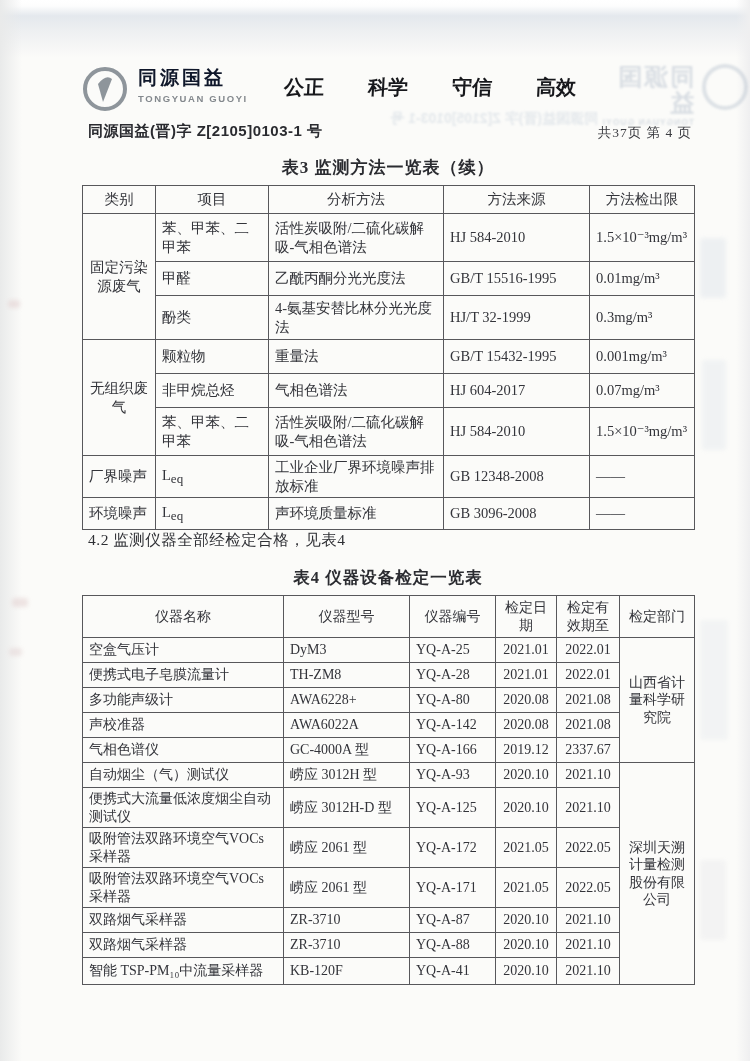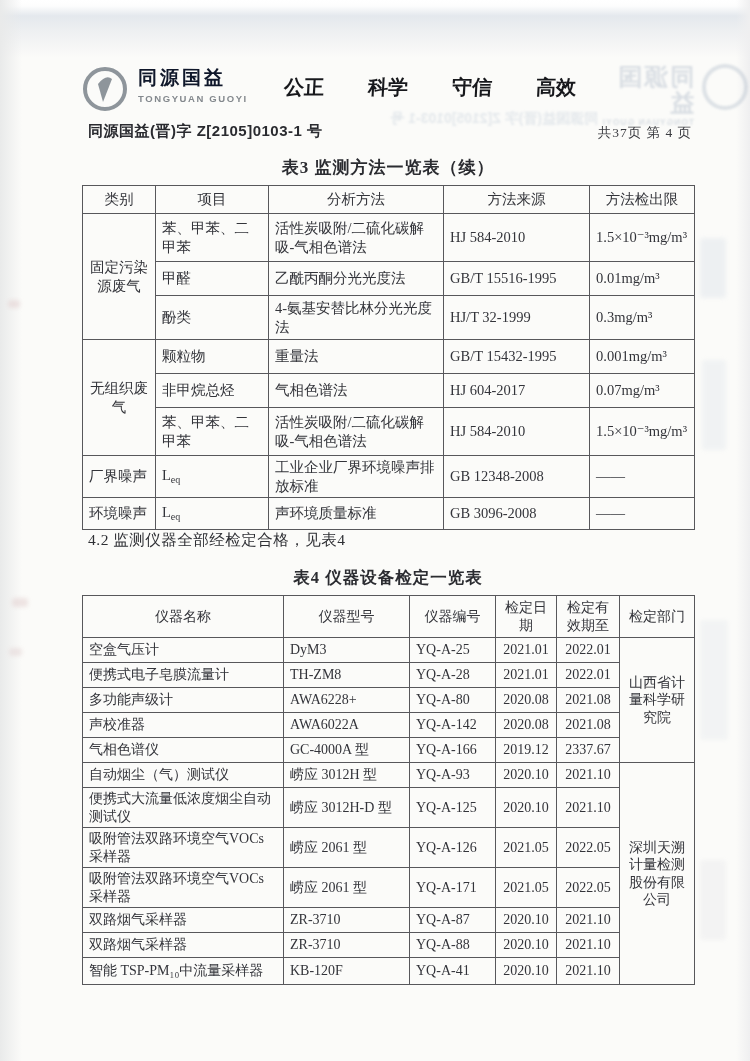--- a/index.html
+++ b/index.html
@@ -49,21 +49,21 @@
   .page-info { position:absolute; right:2px; top:4px; font-size:13.5px; color:#3a3b40; letter-spacing:1px;text-align:right; }
 
   
   .tbl-title { text-align:center; font-size:17px; font-weight:700; color:#2b2c31; margin:8px 0 6px 0; letter-spacing:1px; }
   table { border-collapse:collapse; table-layout:fixed; width:612px; }
   td,th { border:1px solid #57575b; padding:2px 6px; font-weight:normal;
           font-size:14.5px; line-height:1.25; vertical-align:middle; overflow:hidden; }
   th { text-align:center; }
   .c { text-align:center; }
   .l { text-align:left; }
-  sub.sm { font-size:10px; vertical-align:-3px; letter-spacing:0;text-align:right; }
+  sub.sm { font-size:13px; vertical-align:-3px; letter-spacing:0;text-align:right; }
 
   
   .t3-h  { height:28px; }
   .t3-r1 { height:48px; }
   .t3-r2 { height:34px; }
   .t3-r3 { height:44px; }
   .t3-r4 { height:34px; }
   .t3-r5 { height:34px; }
   .t3-r6 { height:48px; }
   .t3-r7 { height:42px; }
@@ -278,21 +278,21 @@
       <tr class="t4-d">
         <td class="l">便携式大流量低浓度烟尘自动测试仪</td>
         <td class="l">崂应 3012H-D 型</td>
         <td class="l">YQ-A-125</td>
         <td class="c">2020.10</td>
         <td class="c">2021.10</td>
       </tr>
       <tr class="t4-d">
         <td class="l">吸附管法双路环境空气VOCs 采样器</td>
         <td class="l">崂应 2061 型</td>
-        <td class="l">YQ-A-126</td>
+        <td class="l">YQ-A-172</td>
         <td class="c">2021.05</td>
         <td class="c">2022.05</td>
       </tr>
       <tr class="t4-d">
         <td class="l">吸附管法双路环境空气VOCs 采样器</td>
         <td class="l">崂应 2061 型</td>
         <td class="l">YQ-A-171</td>
         <td class="c">2021.05</td>
         <td class="c">2022.05</td>
       </tr>

